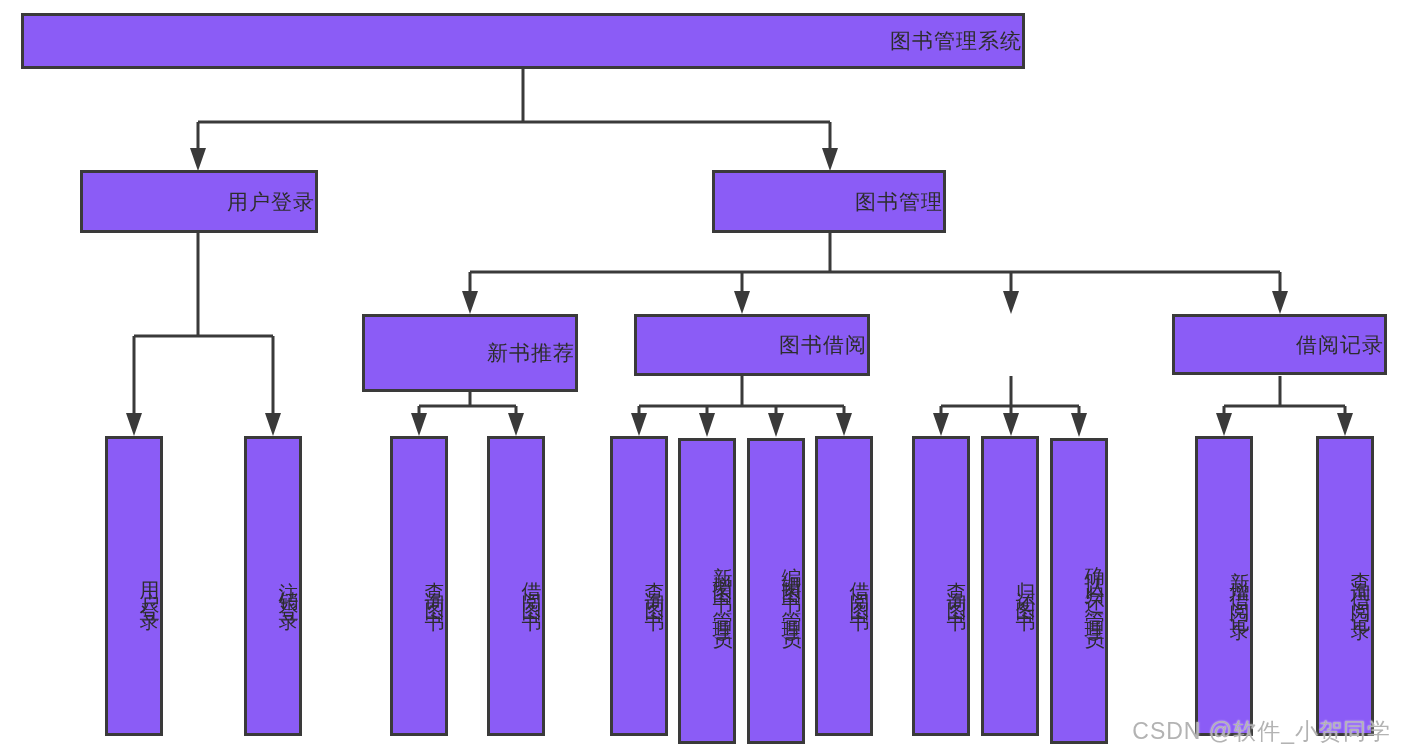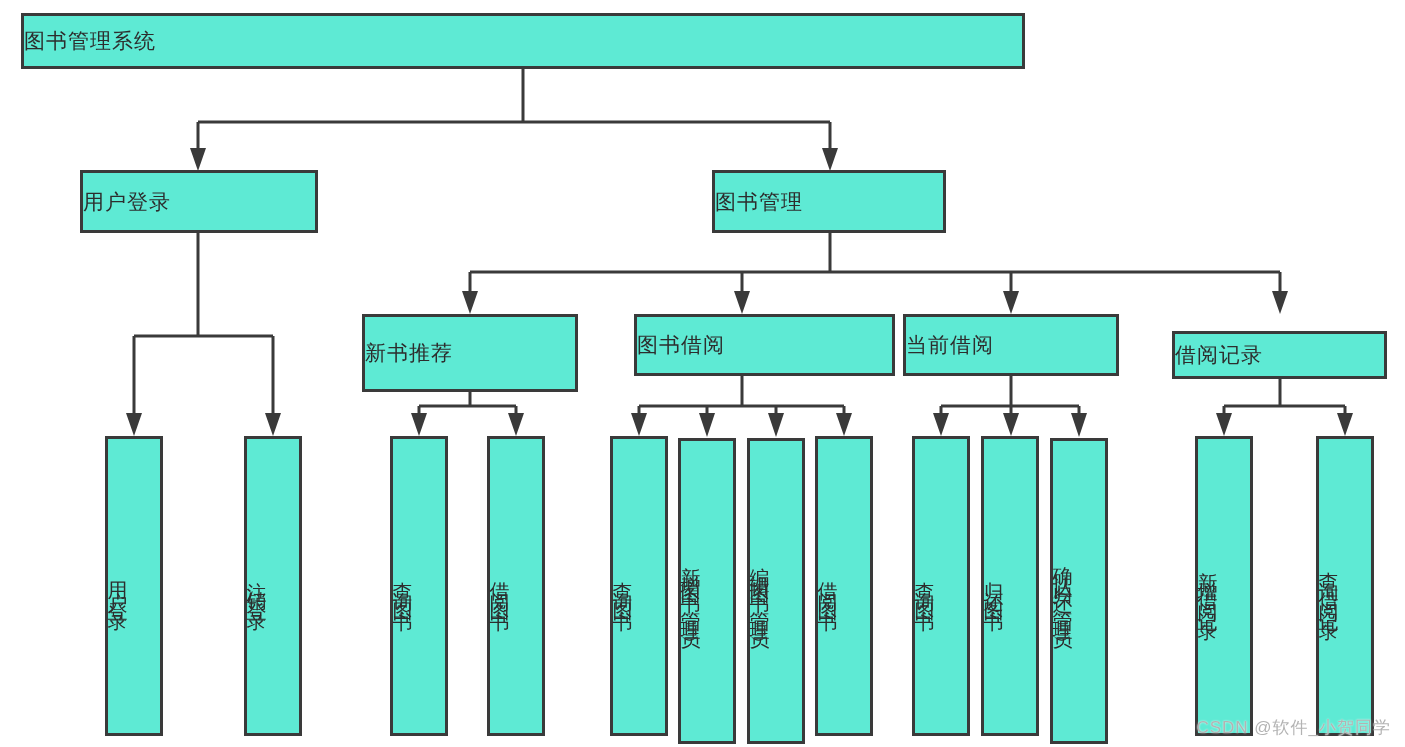--- a/index.html
+++ b/index.html
@@ -16,53 +16,53 @@
     background:var(--bg);
     font-family:"Liberation Sans","DejaVu Sans",sans-serif;
     color:var(--text);
     overflow:hidden;
   }
   .wires{position:absolute;left:0;top:0;width:1405px;height:747px;color:var(--line);}
   .node{
     position:absolute;
     box-sizing:border-box;
     border:3px solid var(--border);
-    background:#5eead4;
-    display:flex;align-items:center;justify-content:flex-start;
+    background:#8b5cf6;
+    display:flex;align-items:center;justify-content:flex-end;
     text-align:center;
     z-index:1;
   }
   .h-node{font-size:21px;letter-spacing:1px;}
   .root{left:21px;top:13px;width:1004px;height:56px;font-size:21px;}
   .l2a{left:80px;top:170px;width:238px;height:63px;}
   .l2b{left:712px;top:170px;width:234px;height:63px;}
   .l3a{left:362px;top:314px;width:216px;height:78px;}
-  .l3b{left:634px;top:314px;width:261px;height:62px;}
+  .l3b{left:634px;top:314px;width:236px;height:62px;}
   .l3c{left:903px;top:314px;width:216px;height:62px;}
-  .l3d{left:1172px;top:314px;width:215px;height:48px;margin-top:17px;}
+  .l3d{left:1172px;top:314px;width:215px;height:61px;}
   .leaf{top:436px;width:58px;height:300px;}
   .leaf.tall{top:438px;height:306px;}
   .vtext{
     writing-mode:vertical-rl;
     text-orientation:mixed;
     font-size:20px;
     line-height:1;
     letter-spacing:10px;
     white-space:nowrap;
   }
   .leaf.tall .vtext{letter-spacing:9px;}
   .x105{left:105px}.x244{left:244px}
   .x390{left:390px}.x487{left:487px}
   .x610{left:610px}.x678{left:678px}.x747{left:747px}.x815{left:815px}
   .x912{left:912px}.x981{left:981px}.x1050{left:1050px}
   .x1195{left:1195px}.x1316{left:1316px}
   .watermark{
     position:absolute;
     right:14px;top:716px;
-    font-size:17px;
+    font-size:23px;
     color:var(--wm);
     z-index:3;
     letter-spacing:1px;
     text-shadow:0 0 2px rgba(255,255,255,.9);
   }
 </style>
 </head>
 <body>
 
 <div class="canvas">
@@ -113,23 +113,20 @@
   <div class="node l2b h-node">
     <span>图书管理</span>
   </div>
 
   <div class="node l3a h-node">
     <span>新书推荐</span>
   </div>
   <div class="node l3b h-node">
     <span>图书借阅</span>
   </div>
-  <div class="node l3c h-node">
-    <span>当前借阅</span>
-  </div>
   <div class="node l3d h-node">
     <span>借阅记录</span>
   </div>
 
   <div class="node leaf x105">
     <span class="vtext">用户登录</span>
   </div>
   <div class="node leaf x244">
     <span class="vtext">注销登录</span>
   </div>

